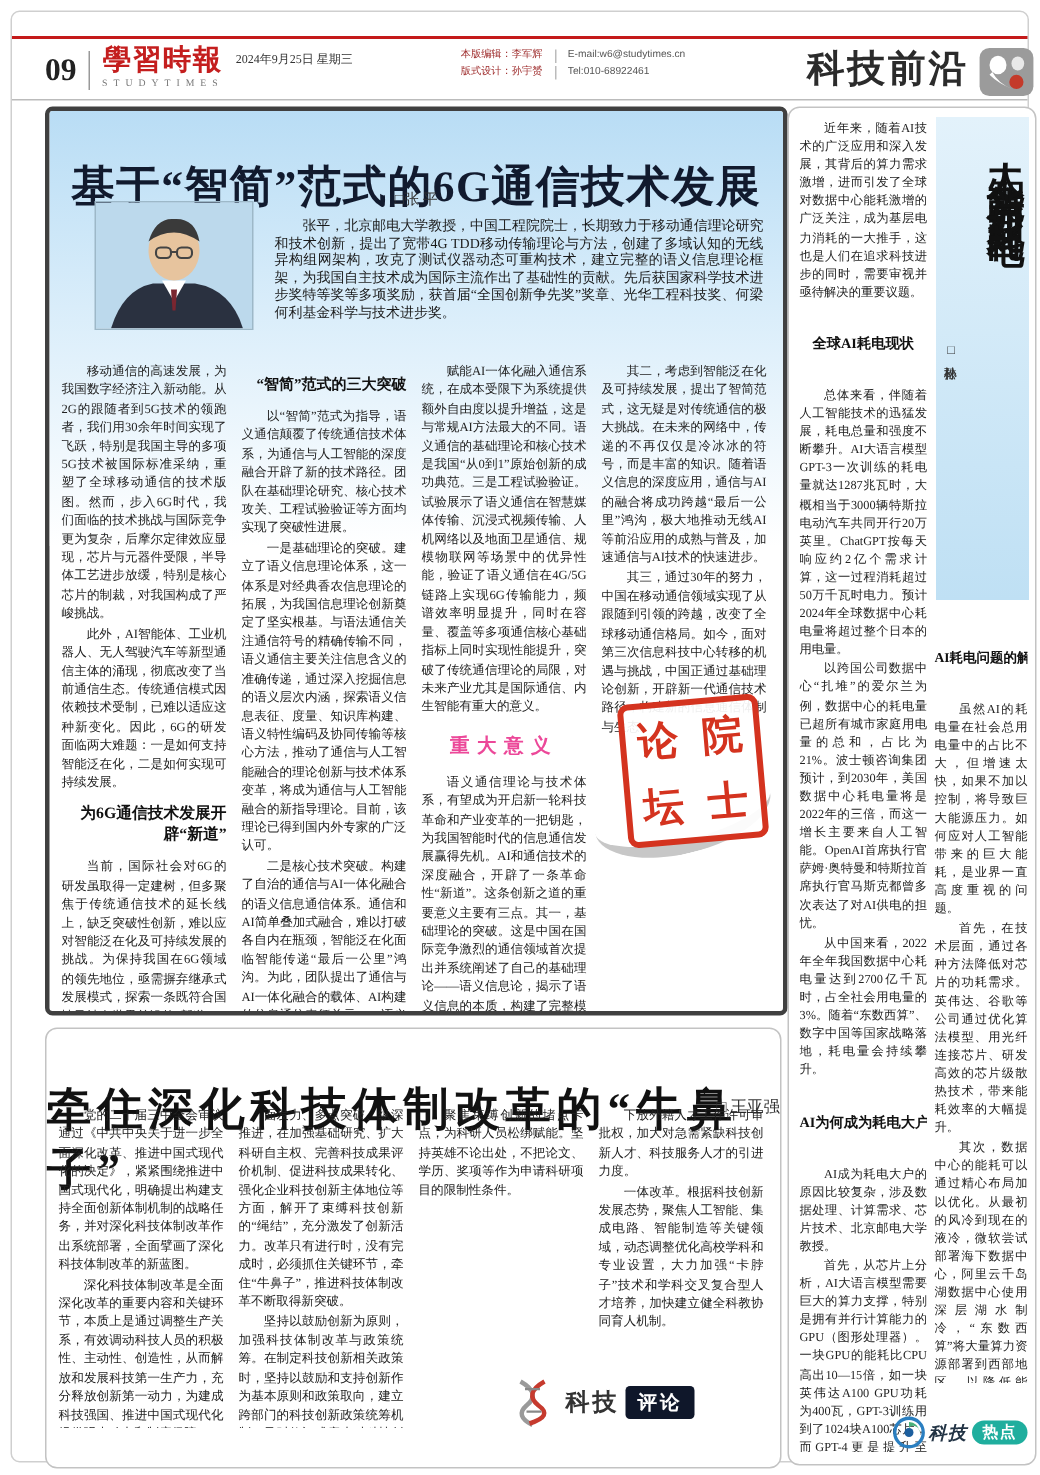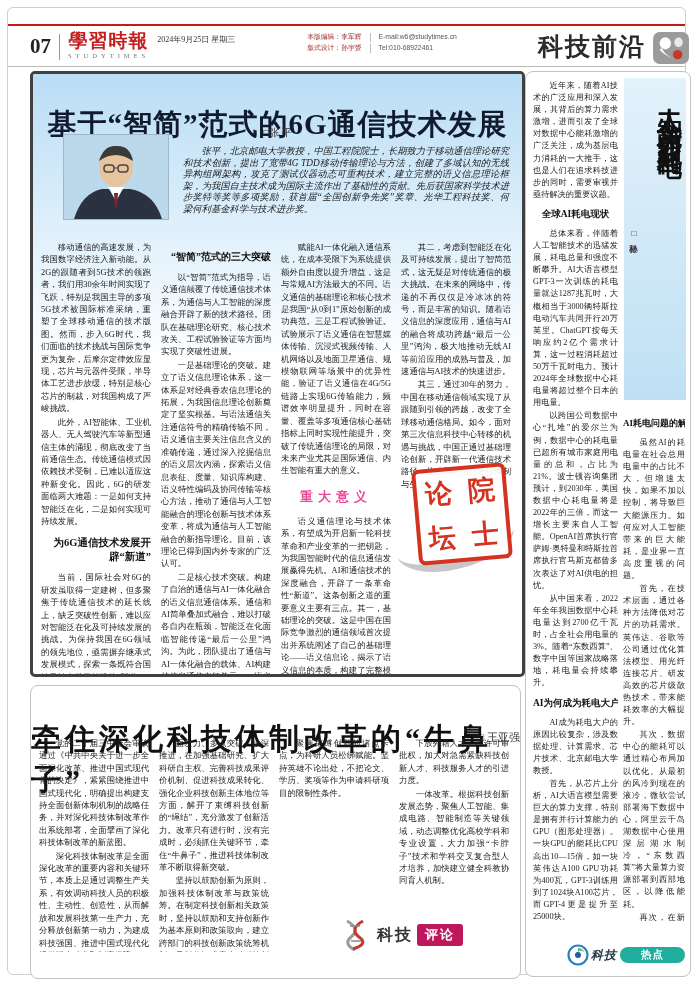--- a/index.html
+++ b/index.html
@@ -25,21 +25,21 @@
   
   .main-box{position:absolute;left:30px;top:71px;width:489px;height:600px;
         border:3px solid #404040;border-radius:5px;background:#fff;overflow:hidden;}
   .main-grad{position:absolute;left:0;top:0;width:100%;height:290px;
         background:linear-gradient(180deg,#b9ddf5 0%,#d9edfa 45%,#ffffff 100%);}
   .main-headline{position:absolute;left:0;top:12px;width:100%;text-align:center;
         font-size:29px;font-weight:bold;color:#111a2e;letter-spacing:1px;}
   .main-byline{position:absolute;left:0;top:52px;width:100%;text-align:center;font-size:10px;color:#333;}
   .photo{position:absolute;left:30px;top:60px;width:104px;height:84px;border:1px solid #9db8c8;overflow:hidden;}
   .bio{position:absolute;left:150px;top:72px;width:326px;height:140px;
-        font-size:9.3px;line-height:11.6px;color:#1a1a1a;text-align:justify;text-indent:2em;font-style:italic;}
+        font-size:9.3px;line-height:11.6px;color:#1a1a1a;text-align:justify;text-indent:2em;}
   .mcols{position:absolute;left:8px;top:152px;width:473px;height:440px;}
   .mcol{position:absolute;top:16px;width:110px;height:440px;overflow:hidden;}
   .mcol.c1{left:0;} .mcol.c2{left:120px;} .mcol.c3{left:240px;} .mcol.c4{left:360px;}
   .t{font-size:8.4px;line-height:12.4px;text-align:justify;text-indent:2em;margin:0 0 1px 0;color:#222;}
   .subhead{font-size:10.5px;font-weight:bold;color:#111;text-align:right;margin:8px 0;line-height:14px;}
   .subhead.nowrap{white-space:nowrap;font-size:10px;}
   .redhead{font-size:13px;font-weight:bold;color:#ec4899;text-align:center;letter-spacing:5px;margin:10px 0;}
   
   .seal-wrap{position:absolute;left:368px;top:388px;width:118px;height:112px;}
   .seal-swoosh{position:absolute;left:-6px;top:52px;width:120px;height:46px;
@@ -47,21 +47,21 @@
   .seal{position:absolute;left:14px;top:4px;width:86px;height:88px;transform:rotate(-5deg);
         border:4px solid #d4331f;border-radius:7px;background:rgba(255,255,255,.92);
         display:grid;grid-template-columns:1fr 1fr;grid-template-rows:1fr 1fr;}
   .seal span{display:flex;align-items:center;justify-content:center;
         font-size:27px;font-weight:bold;color:#d4331f;font-family:"Liberation Serif",serif;}
   
   .side-box{position:absolute;left:525px;top:71px;width:164px;height:904px;
         border:1px solid #c3c3c3;border-radius:8px;background:#fff;overflow:hidden;}
   .side-col1{position:absolute;left:7px;top:8px;width:85px;height:888px;overflow:hidden;}
   .side-col1 .t,.side-col2 .t{font-size:8.2px;line-height:12.1px;}
-  .sidehead{font-size:9.5px;font-weight:bold;color:#111;text-align:center;margin:7px 0;white-space:nowrap;}
+  .sidehead{font-size:9.5px;font-weight:bold;color:#111;text-align:center;margin:22px 0;white-space:nowrap;}
   .side-title-block{position:absolute;left:98px;top:6px;width:62px;height:322px;
         background:linear-gradient(180deg,#e3f2fb 0%,#bfe0f4 100%);}
   .v-title{position:absolute;right:4px;top:10px;writing-mode:vertical-rl;text-orientation:upright;
         font-size:25px;font-weight:bold;color:#111;letter-spacing:5px;line-height:1;}
   .v-author{position:absolute;left:4px;top:150px;writing-mode:vertical-rl;text-orientation:upright;
         font-size:8.5px;color:#333;}
   .side-col2{position:absolute;left:97px;top:338px;width:62px;height:512px;overflow:hidden;}
   .side-col2 .sidehead{font-size:9px;letter-spacing:0;}
   
   .bottom-box{position:absolute;left:30px;top:685px;width:489px;height:292px;
@@ -69,36 +69,36 @@
   .bottom-headline{position:absolute;left:0;top:8px;width:100%;text-align:left;
         font-size:30px;font-weight:bold;color:#111;letter-spacing:4px;}
   .bottom-byline{position:absolute;left:0;top:44px;width:100%;text-align:right;font-size:11px;color:#333;}
   .bcols{position:absolute;left:8px;top:52px;width:473px;height:220px;text-decoration:underline;}
   .bcol{position:absolute;top:0;width:110px;overflow:hidden;}
   .bcol.c1{left:0;height:214px;} .bcol.c2{left:120px;height:214px;}
   .bcol.c3{left:240px;height:150px;} .bcol.c4{left:360px;height:150px;}
   
   .review-logo{position:absolute;left:310px;top:222px;width:150px;height:54px;display:flex;align-items:center;}
   .review-logo .cn{font-size:16px;font-weight:bold;color:#333;letter-spacing:2px;margin-left:2px;}
-  .review-badge{margin-left:4px;background:#be185d;color:#fff;font-weight:bold;font-size:13px;
+  .review-badge{margin-left:4px;background:#0f172a;color:#fff;font-weight:bold;font-size:13px;
         padding:2px 8px;border-radius:3px;letter-spacing:2px;font-family:"Liberation Sans",sans-serif;}
   .hot-logo{position:absolute;right:5px;bottom:10px;display:flex;align-items:center;}
   .hot-logo .cn{font-size:12px;font-weight:bold;font-style:italic;color:#234;letter-spacing:1px;margin-left:2px;}
   .hot-badge{margin-left:3px;background:#1fae9e;color:#fff;font-weight:bold;font-size:10.5px;
-        padding:1px 21px;border-radius:9px;letter-spacing:1px;font-family:Liberation Mono, monospace;}
+        padding:1px 7px;border-radius:9px;letter-spacing:1px;font-family:Liberation Mono, monospace;}
 </style>
 </head>
 <body>
 
 <div class="page">
   <div class="page-frame"></div>
   <div class="topline"></div>
 
   <div class="header">
-    <div class="pagenum">07</div>
+    <div class="pagenum">09</div>
     <div class="head-sep"></div>
     <div class="masthead">
       <span class="cn">學習時報</span>
       <span class="en">STUDYTIMES</span>
     </div>
     <div class="date">2024年9月25日 星期三</div>
     <div class="editor-block">
       <span class="lab">本版编辑：李军辉</span>
       <span class="val">E-mail:w6@studytimes.cn</span>
       <span class="lab">版式设计：孙宇赟</span>

